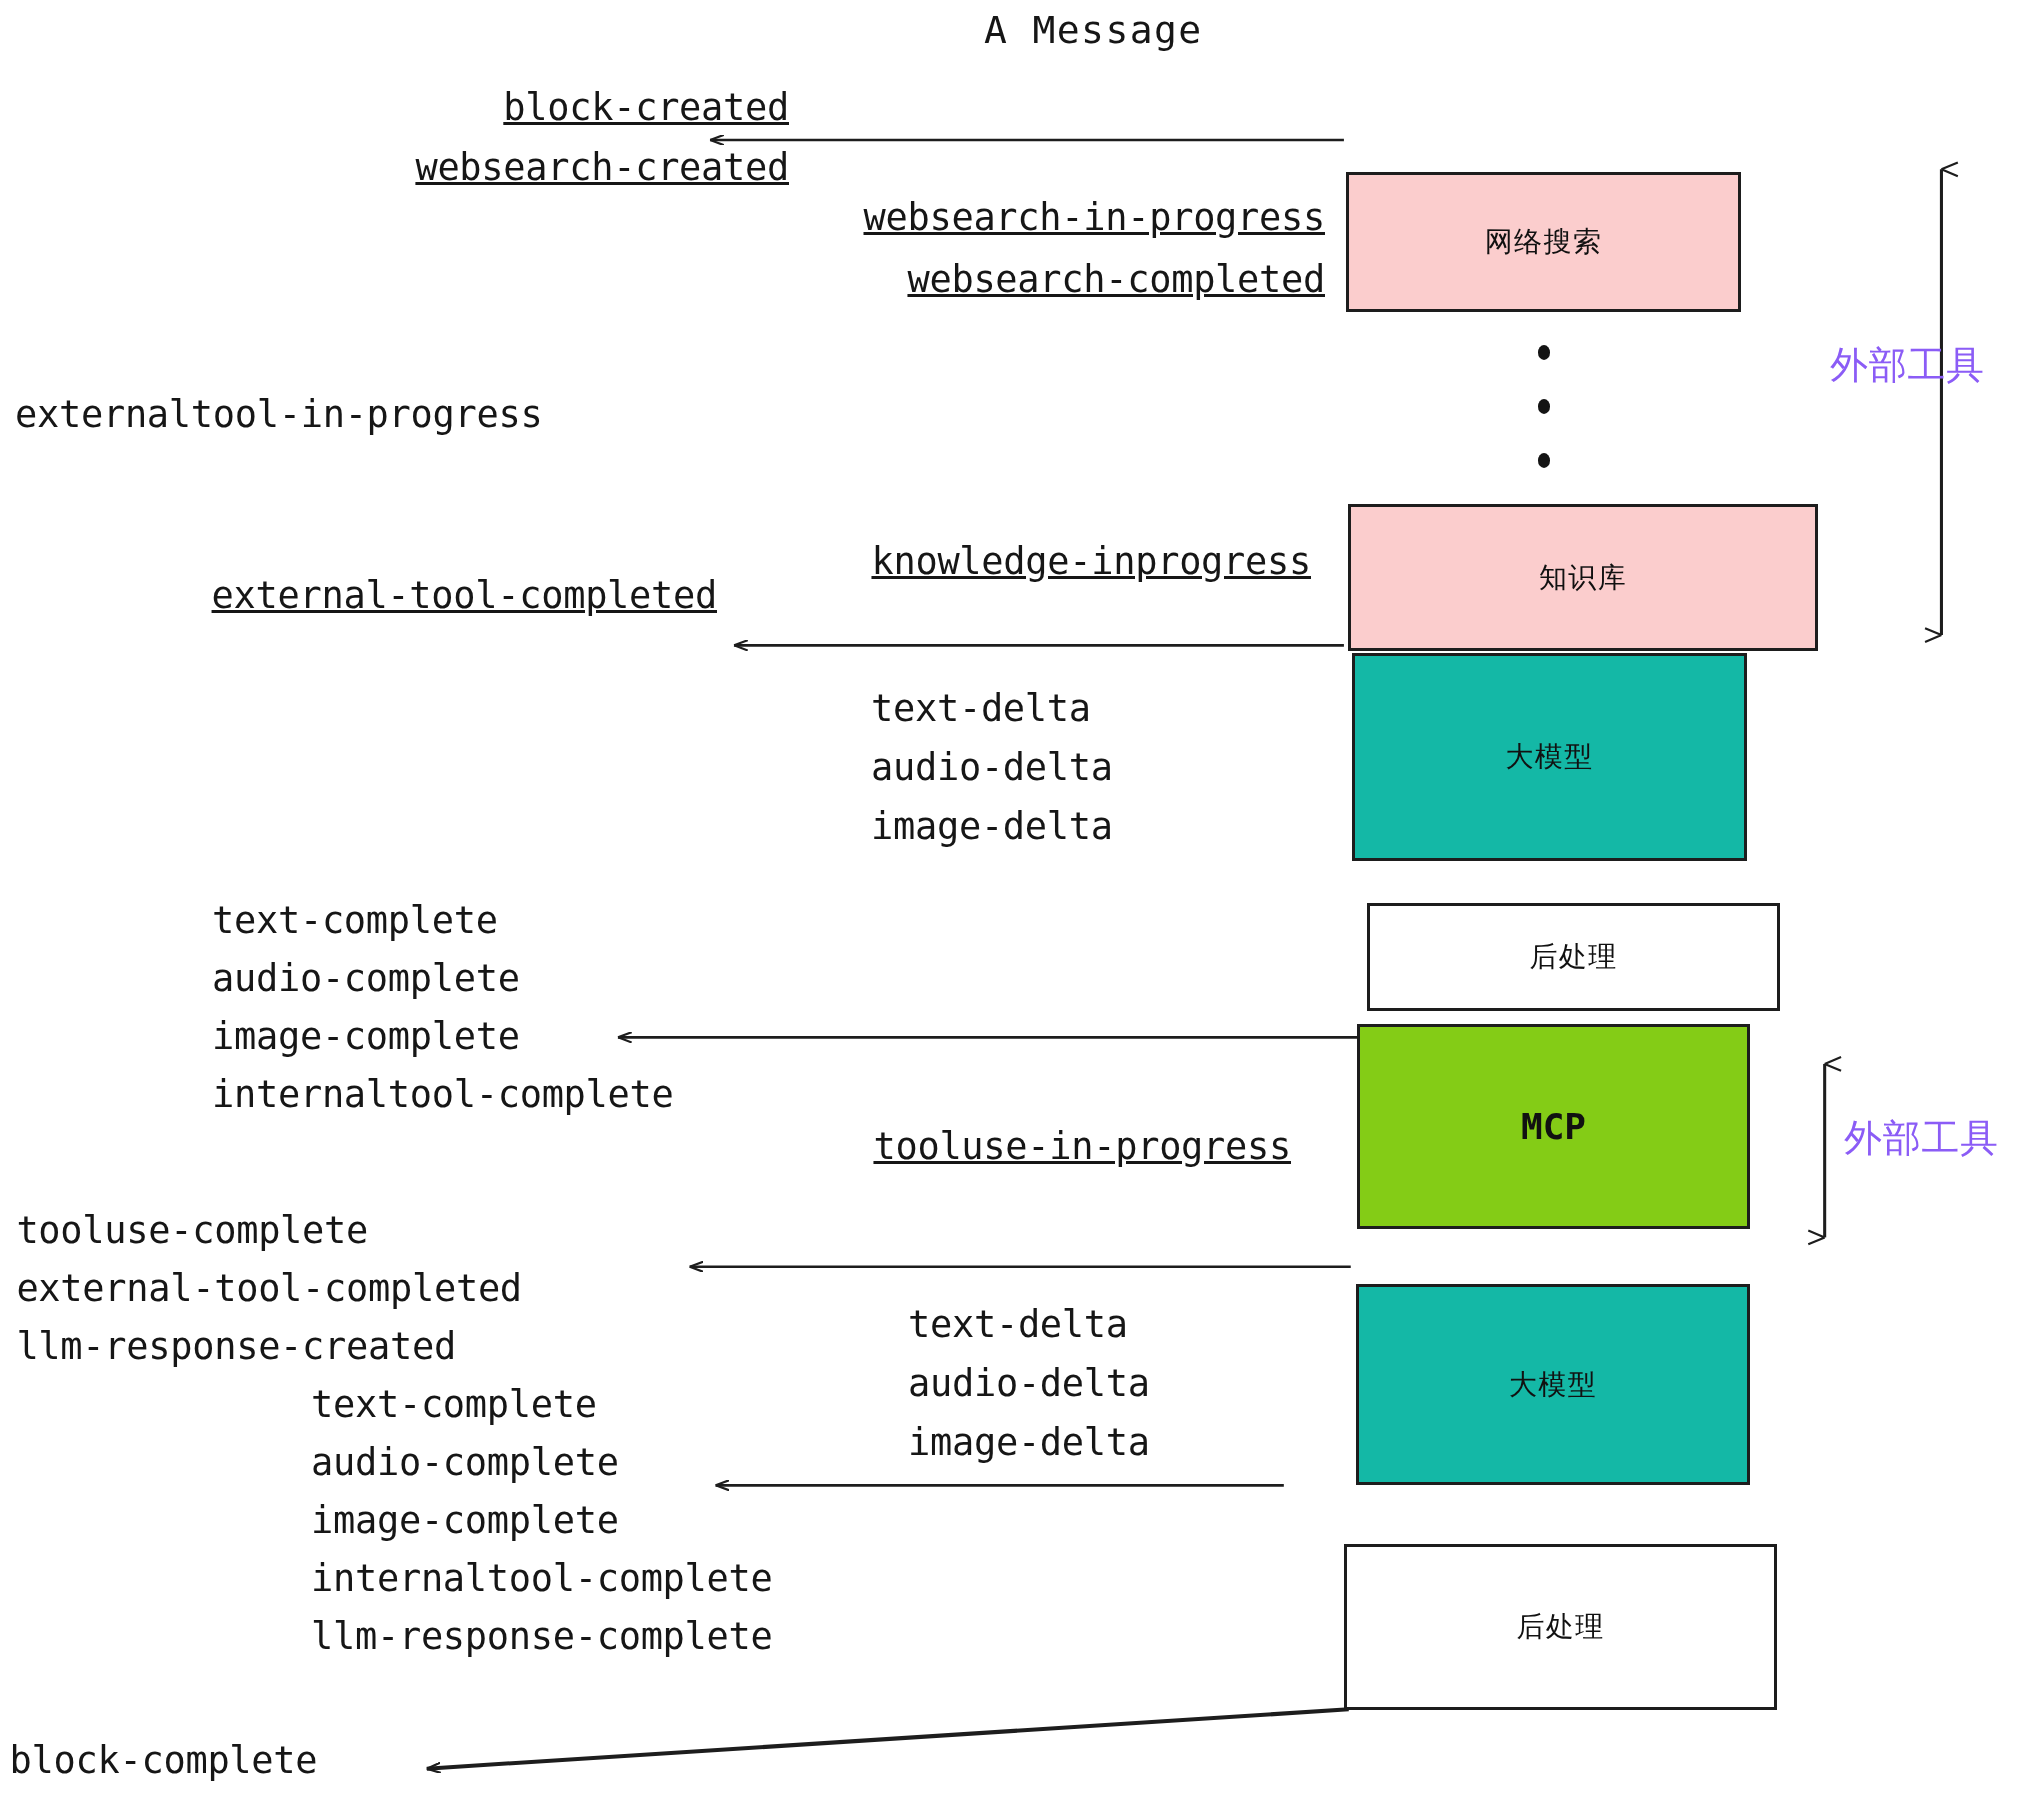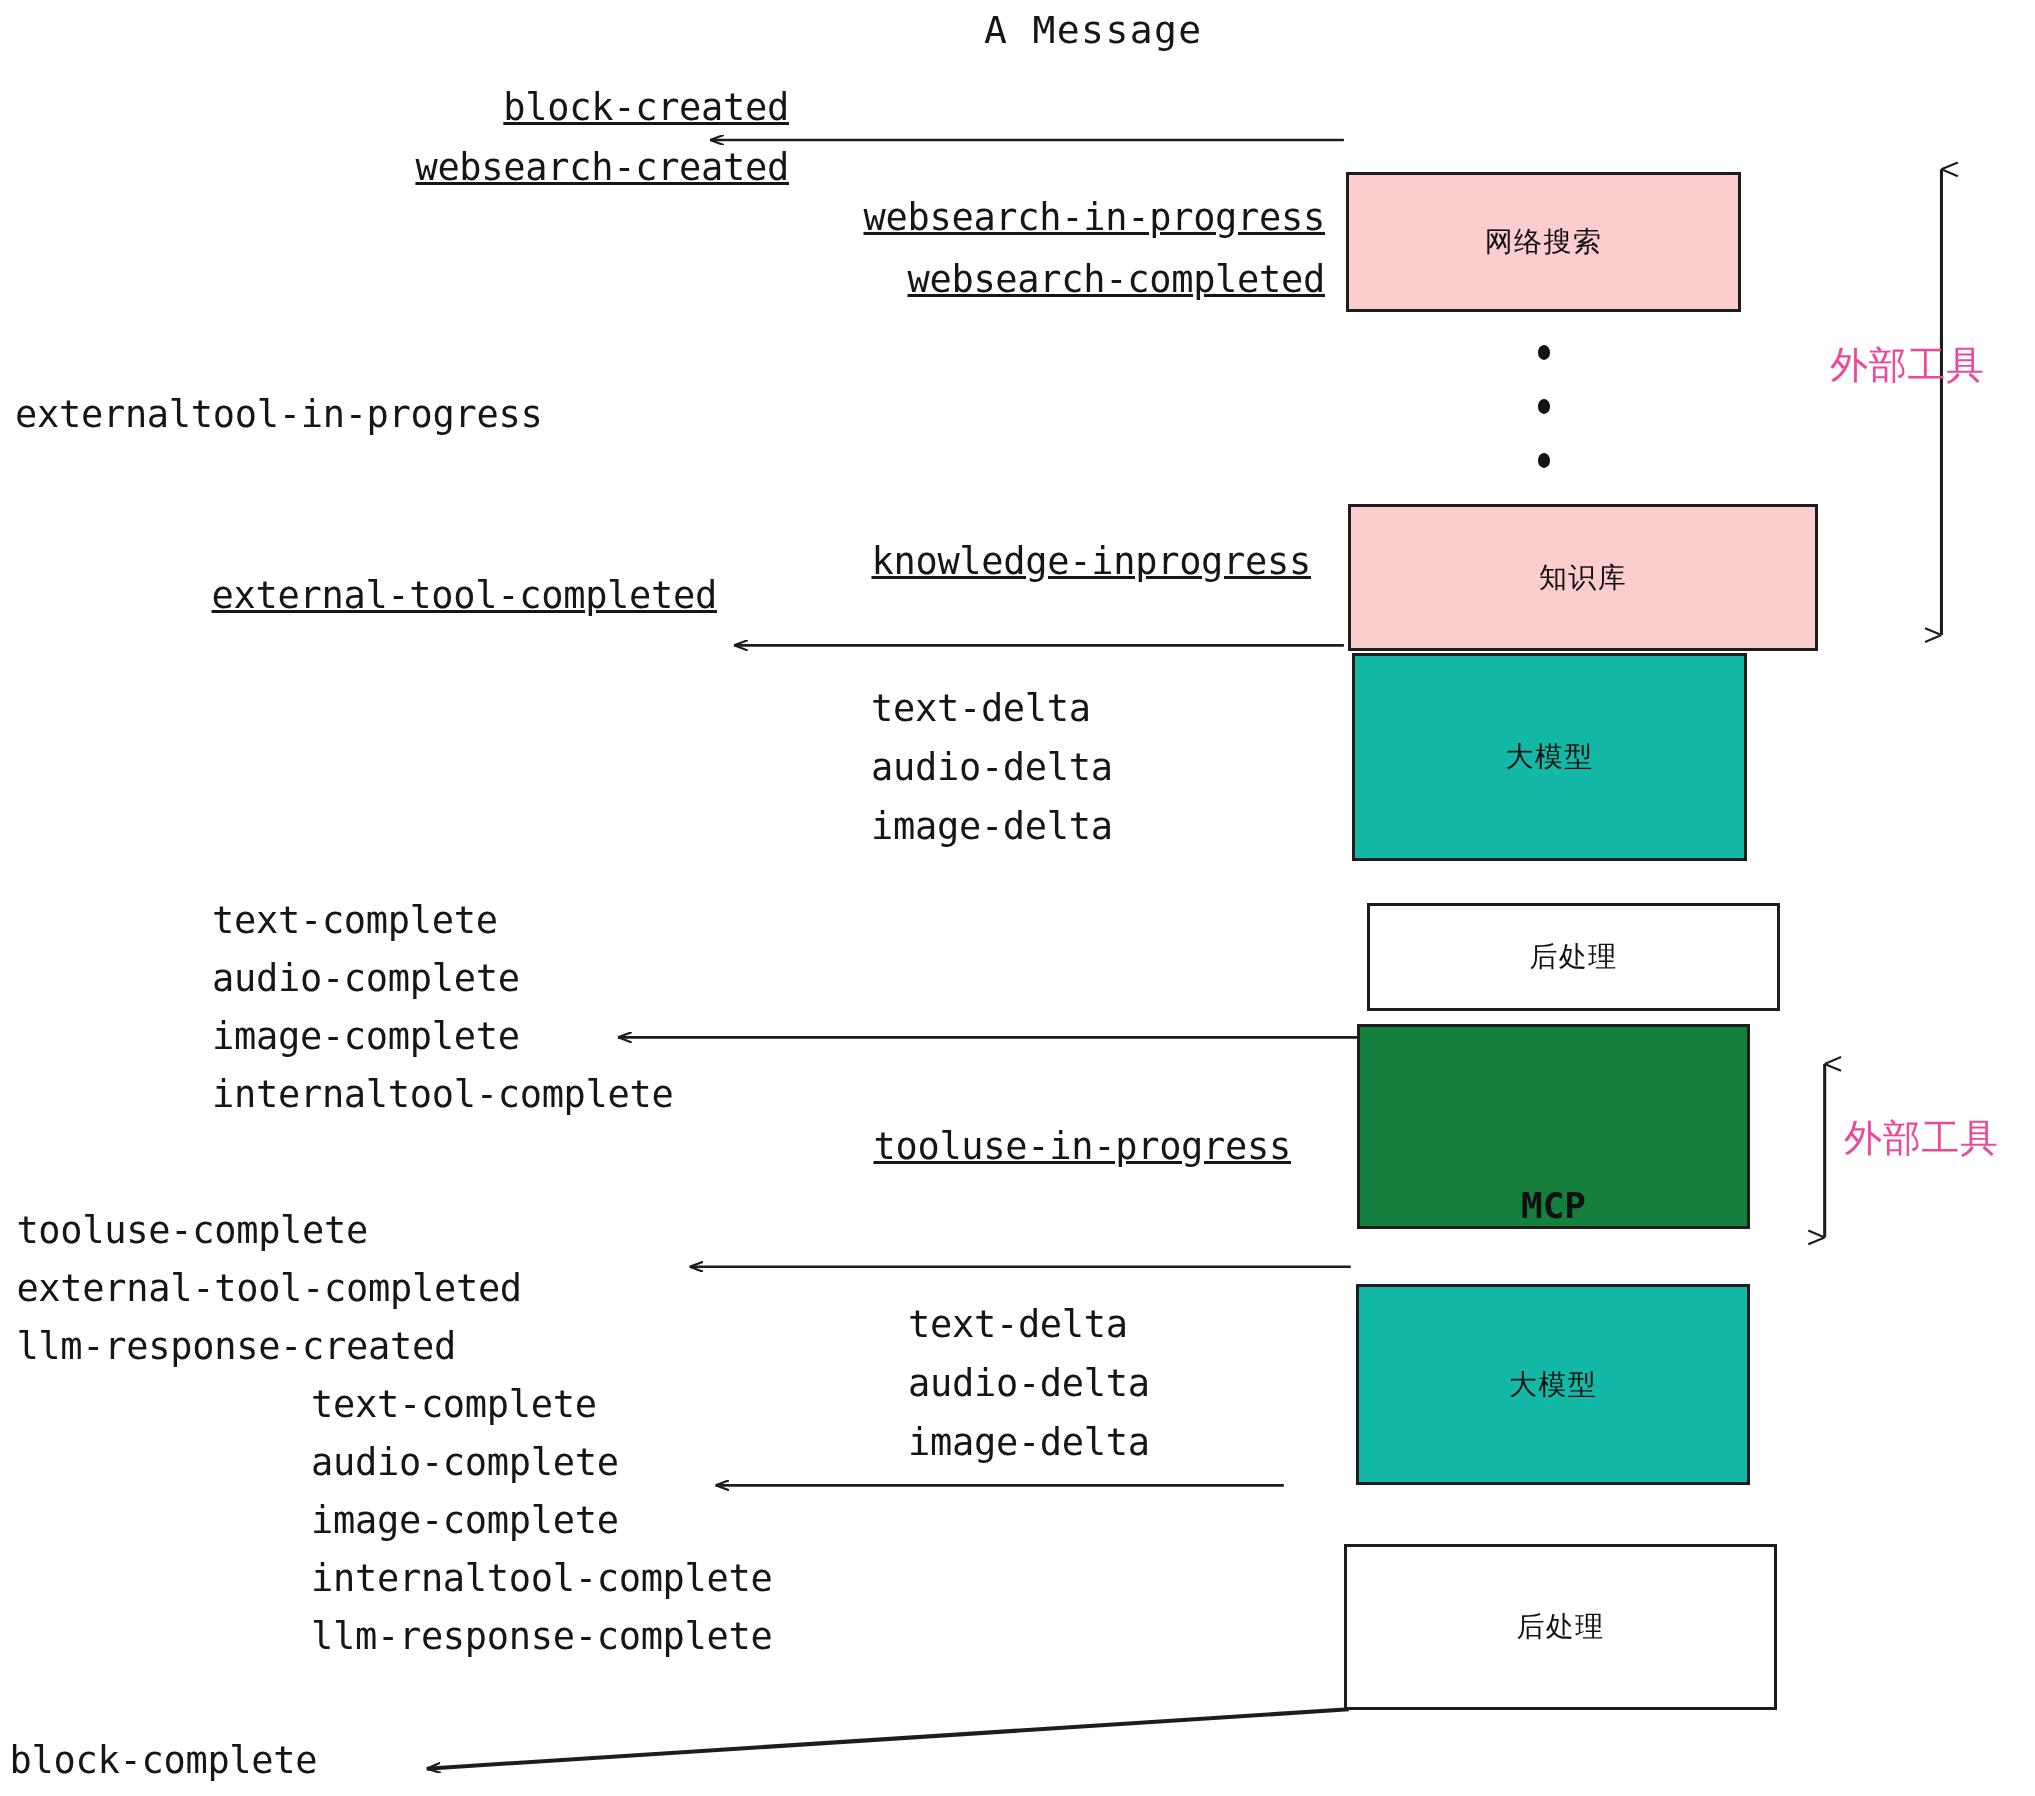--- a/index.html
+++ b/index.html
@@ -59,21 +59,21 @@
     display: flex;
     align-items: center;
     justify-content: center;
     font-family: "DejaVu Sans", "Liberation Sans", sans-serif;
     font-size: 28px;
     color: #111111;
     letter-spacing: 1.4px;
   }
   .node.pink   { background: #fbcdcd; }
   .node.green  { background: #14b8a6; }
-  .node.yellow { background: #15803d; align-items: flex-end; }
+  .node.yellow { background: #84cc16; }
   .node.white  { background: #ffffff; }
   .node.latin  { font-family: "DejaVu Sans Mono", "Liberation Mono", monospace; font-weight: bold; font-size: 36px; letter-spacing: 0; }
 
   
   .ellipsis {
     position: absolute;
     display: flex;
     flex-direction: column;
     align-items: center;
     justify-content: space-between;
@@ -84,21 +84,21 @@
     height: 15px;
     border-radius: 50%;
     background: #141414;
   }
 
   
   .sidelabel {
     position: absolute;
     font-family: "DejaVu Sans", "Liberation Sans", sans-serif;
     font-size: 38px;
-    color: #ec4899;
+    color: #8b5cf6;
     letter-spacing: 0.7px;
     white-space: nowrap;
   }
 </style>
 </head>
 <body>
 
 <div id="canvas">
 
   <svg id="wires" viewBox="0 0 2980 2630" xmlns="http://www.w3.org/2000/svg">

